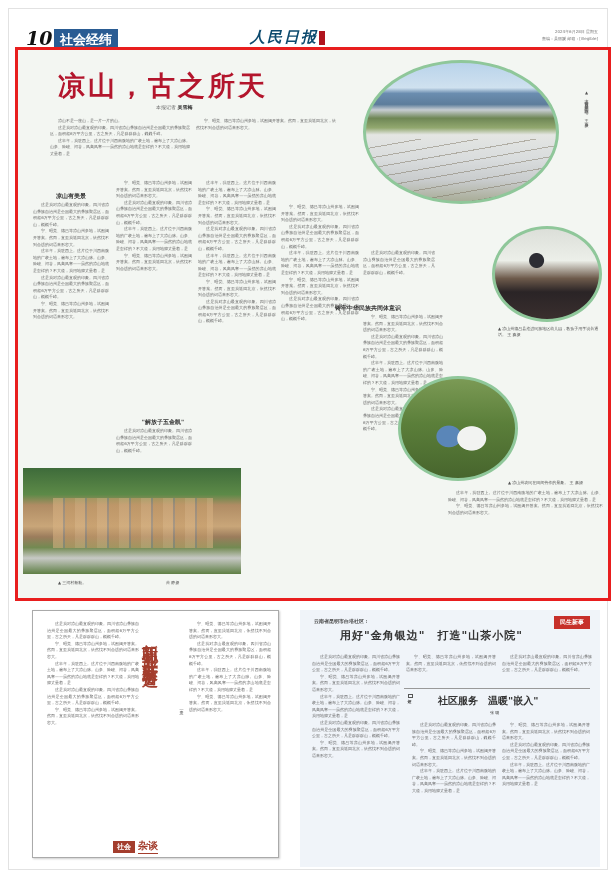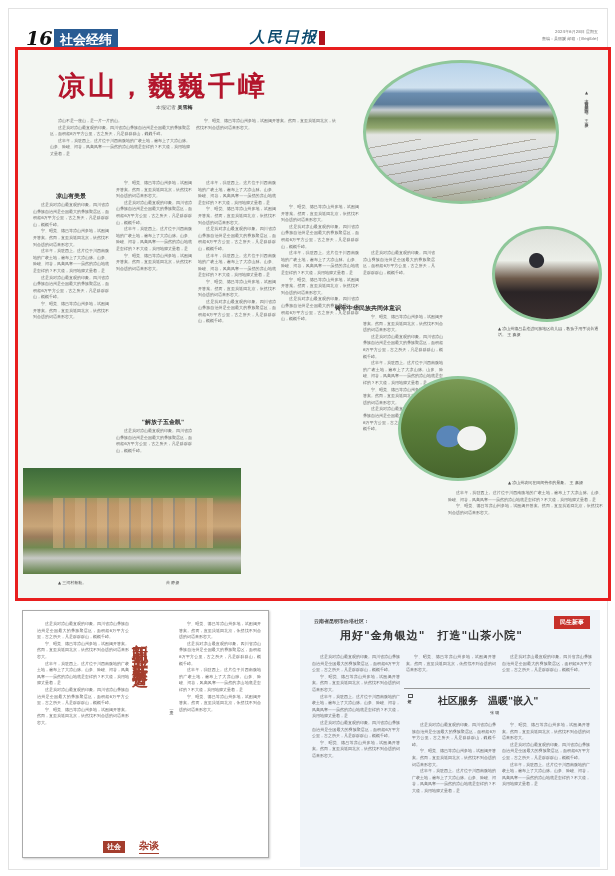--- a/index.html
+++ b/index.html
@@ -39,54 +39,54 @@
       linear-gradient(180deg, #7b9a55 0%, #5b7f3a 45%, #47652d 100%); }
 
   .caption { position: absolute; font-size: 4px; color: #555; line-height: 6px; }
   .caption-vertical { position: absolute; writing-mode: vertical-rl; font-size: 4px; color: #555; letter-spacing: 1px; }
 
   .photo-village { position: absolute; left: 5px; top: 418px; width: 218px; height: 106px; background:
       linear-gradient(180deg, #3e6b3a 0%, #5d8a48 25%, #b08c64 35%, #c9a679 55%, #9b7c5c 65%, #738a52 75%, #c7c9c5 85%, #5f7f45 100%); overflow: hidden; }
   .photo-village::after { content: ""; position: absolute; left: 30px; top: 30px; width: 160px; height: 50px; background: repeating-linear-gradient(90deg, #d9b383 0 10px, #8c8c8c 10px 12px, #c99f6c 12px 22px); opacity: 0.55; }
 
   
-  .essay-box { position: absolute; left: 22px; top: 610px; width: 247px; height: 248px; border: 1px solid #aaa; box-shadow: 1px 1px 2px #ccc; background: #fff; }
+  .essay-box { position: absolute; left: 32px; top: 610px; width: 247px; height: 248px; border: 1px solid #aaa; box-shadow: 1px 1px 2px #ccc; background: #fff; }
   .essay-title { position: absolute; left: 109px; top: 20px; width: 18px; writing-mode: vertical-rl; font-family: "DejaVu Serif", serif; font-weight: bold; font-size: 16px; color: #a33d2d; letter-spacing: 4px; }
   .essay-author { position: absolute; left: 146px; top: 96px; writing-mode: vertical-rl; font-size: 4px; color: #555; }
   .essay-badge { position: absolute; left: 80px; top: 228px; display: flex; align-items: center; }
   .essay-badge .b1 { background: #a33d2d; color: #fff; font-size: 7px; font-weight: bold; padding: 1px 4px; }
-  .essay-badge .b2 { color: #a33d2d; font-family: Liberation Sans, sans-serif; font-size: 10px; font-weight: bold; margin-left: 14px; border-bottom: 1px solid #a33d2d; }
+  .essay-badge .b2 { color: #a33d2d; font-family: Liberation Sans, sans-serif; font-size: 10px; font-weight: bold; margin-left: 3px; border-bottom: 1px solid #a33d2d; }
 
   
   .community-box { position: absolute; left: 300px; top: 610px; width: 300px; height: 257px; background: #f0f4f9; }
   .minsheng-tag { position: absolute; right: 10px; top: 6px; background: #c7302a; color: #fff; font-size: 6px; font-weight: bold; padding: 2px 6px; }
   .community-kicker { position: absolute; left: 14px; top: 8px; font-size: 5px; color: #444; font-weight: bold; }
   .community-headline { position: absolute; left: 40px; top: 18px; font-family: "DejaVu Serif", serif; font-weight: bold; font-size: 11px; color: #333; letter-spacing: 1px; }
   .divider { position: absolute; left: 104px; top: 78px; width: 186px; height: 1px; background: #999; }
   .comment-tag { position: absolute; left: 108px; top: 84px; width: 5px; writing-mode: vertical-rl; font-size: 4px; color: #333; border: 1px solid #555; padding: 1px 0; }
   .comment-headline { position: absolute; left: 138px; top: 84px; font-family: "DejaVu Serif", serif; font-weight: bold; font-size: 10px; color: #333; }
   .comment-author { position: absolute; left: 190px; top: 100px; font-size: 4px; color: #444; }
 </style>
 </head>
 <body>
 
 <div class="page-frame"></div>
 
 <div class="masthead">
-  <span class="page-num">16</span>
+  <span class="page-num">10</span>
   <span class="section-tag">社会经纬</span>
   <span class="paper-logo"><span>人民日报</span><span class="seal"></span></span>
   <div class="date-line">
     <div>2024年6月28日 星期五</div>
     <div>责编：吴丽媛  邮箱：[illegible]</div>
   </div>
 </div>
 
 <div class="main-article">
-  <div class="headline">凉山，巍巍千嶂</div>
+  <div class="headline">凉山，古之所天</div>
   <div class="byline">
     <span>本报记者</span>
     <b>吴雪梅</b>
   </div>
 
   <div class="col-text" style="left:32px;top:68px;width:140px;height:50px;">
     <div class="para">凉山不是一座山，是一片一片的山。</div>
     <div class="para">这是我对凉山最直观的印象。四川省凉山彝族自治州是全国最大的彝族聚居区，面积超6万平方公里，古之所天，凡是群群群山，巍巍千嶂。</div>
     <div class="para">这半年，我驻西上。这片位于川西南腹地的广袤土地，遍布上了大凉山脉。山多、险峻、河谷，风高风寒——虽然的凉山地底是怎样的？不大道，我用地脚丈量着，是</div>
   </div>

